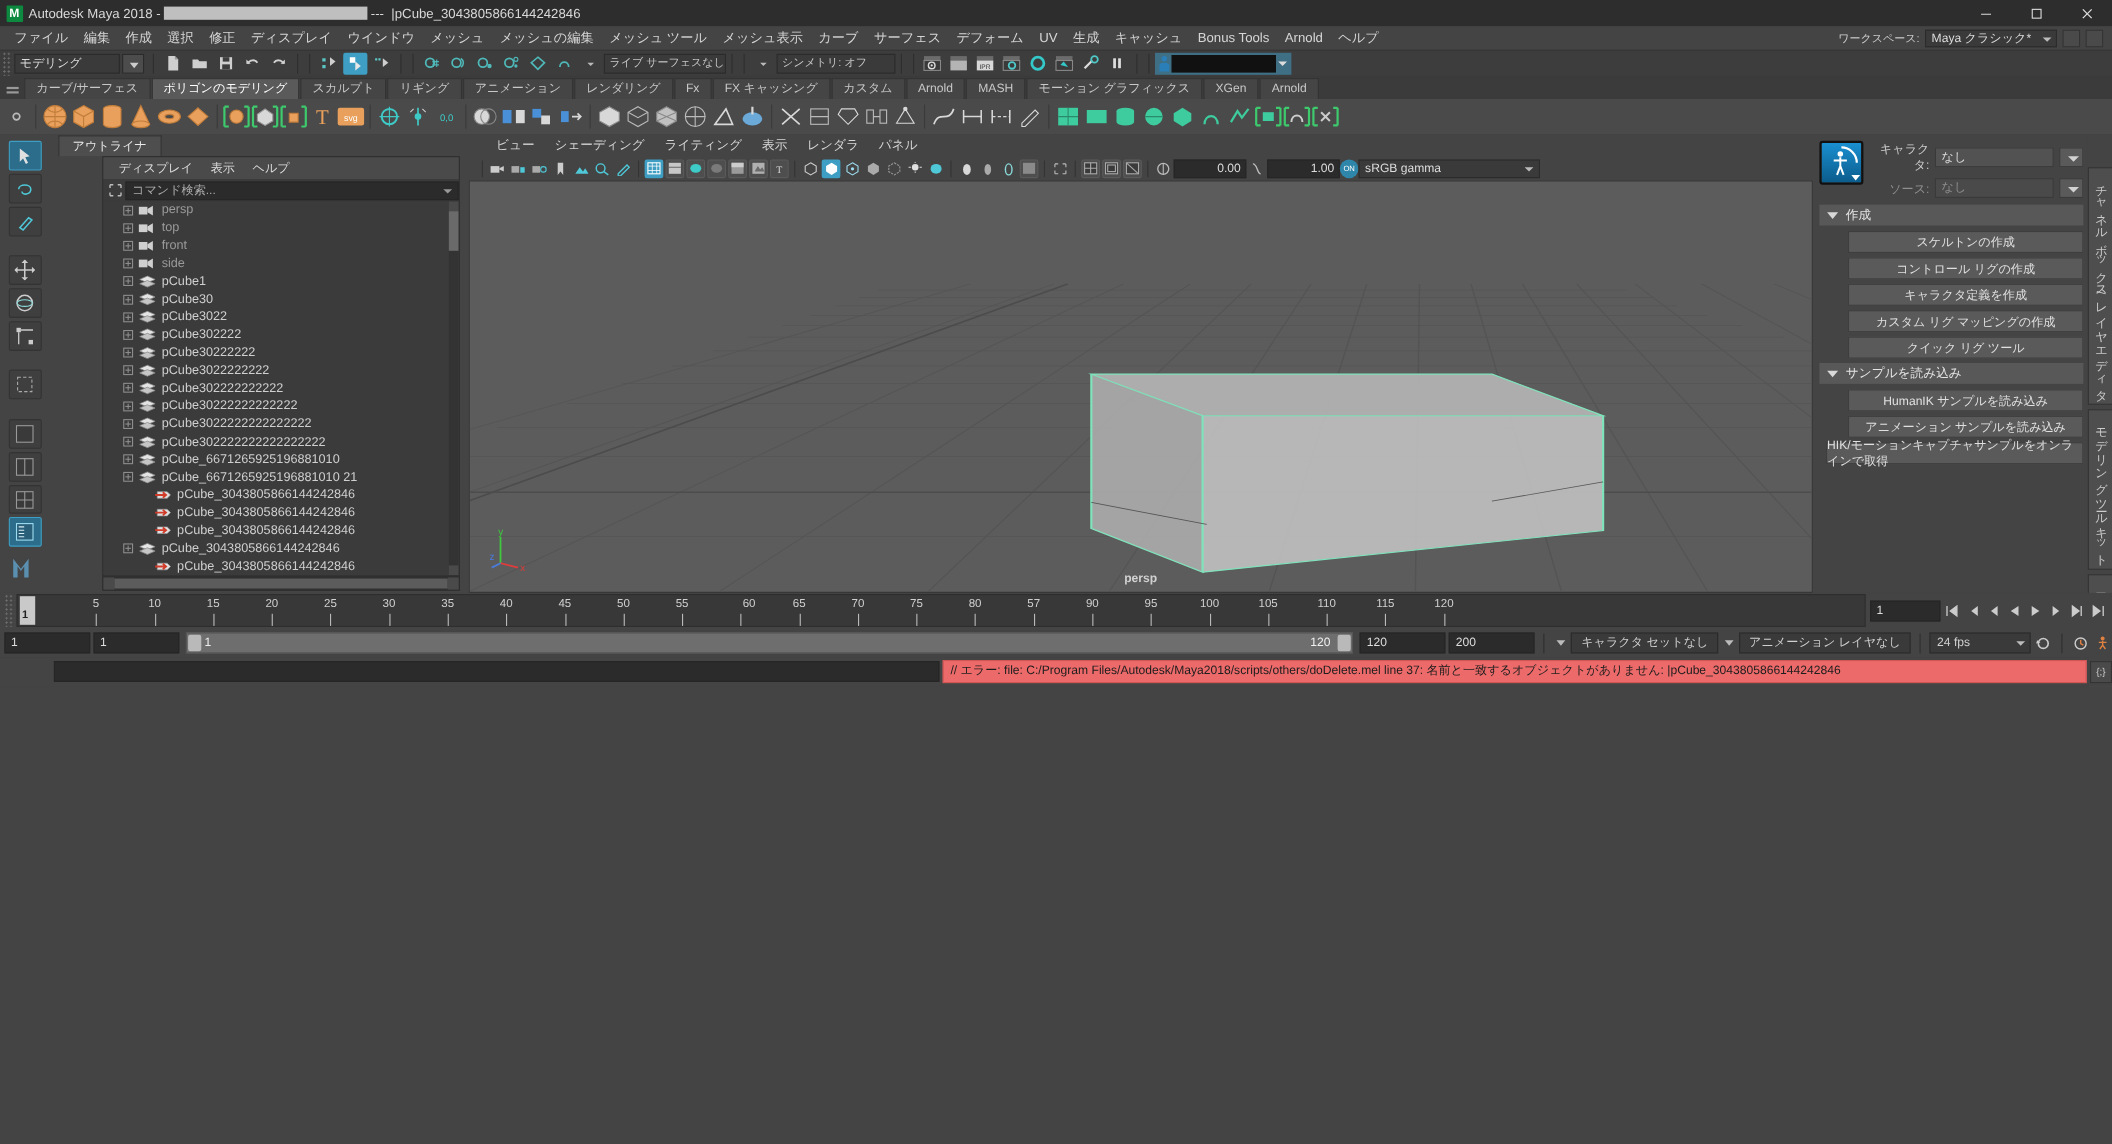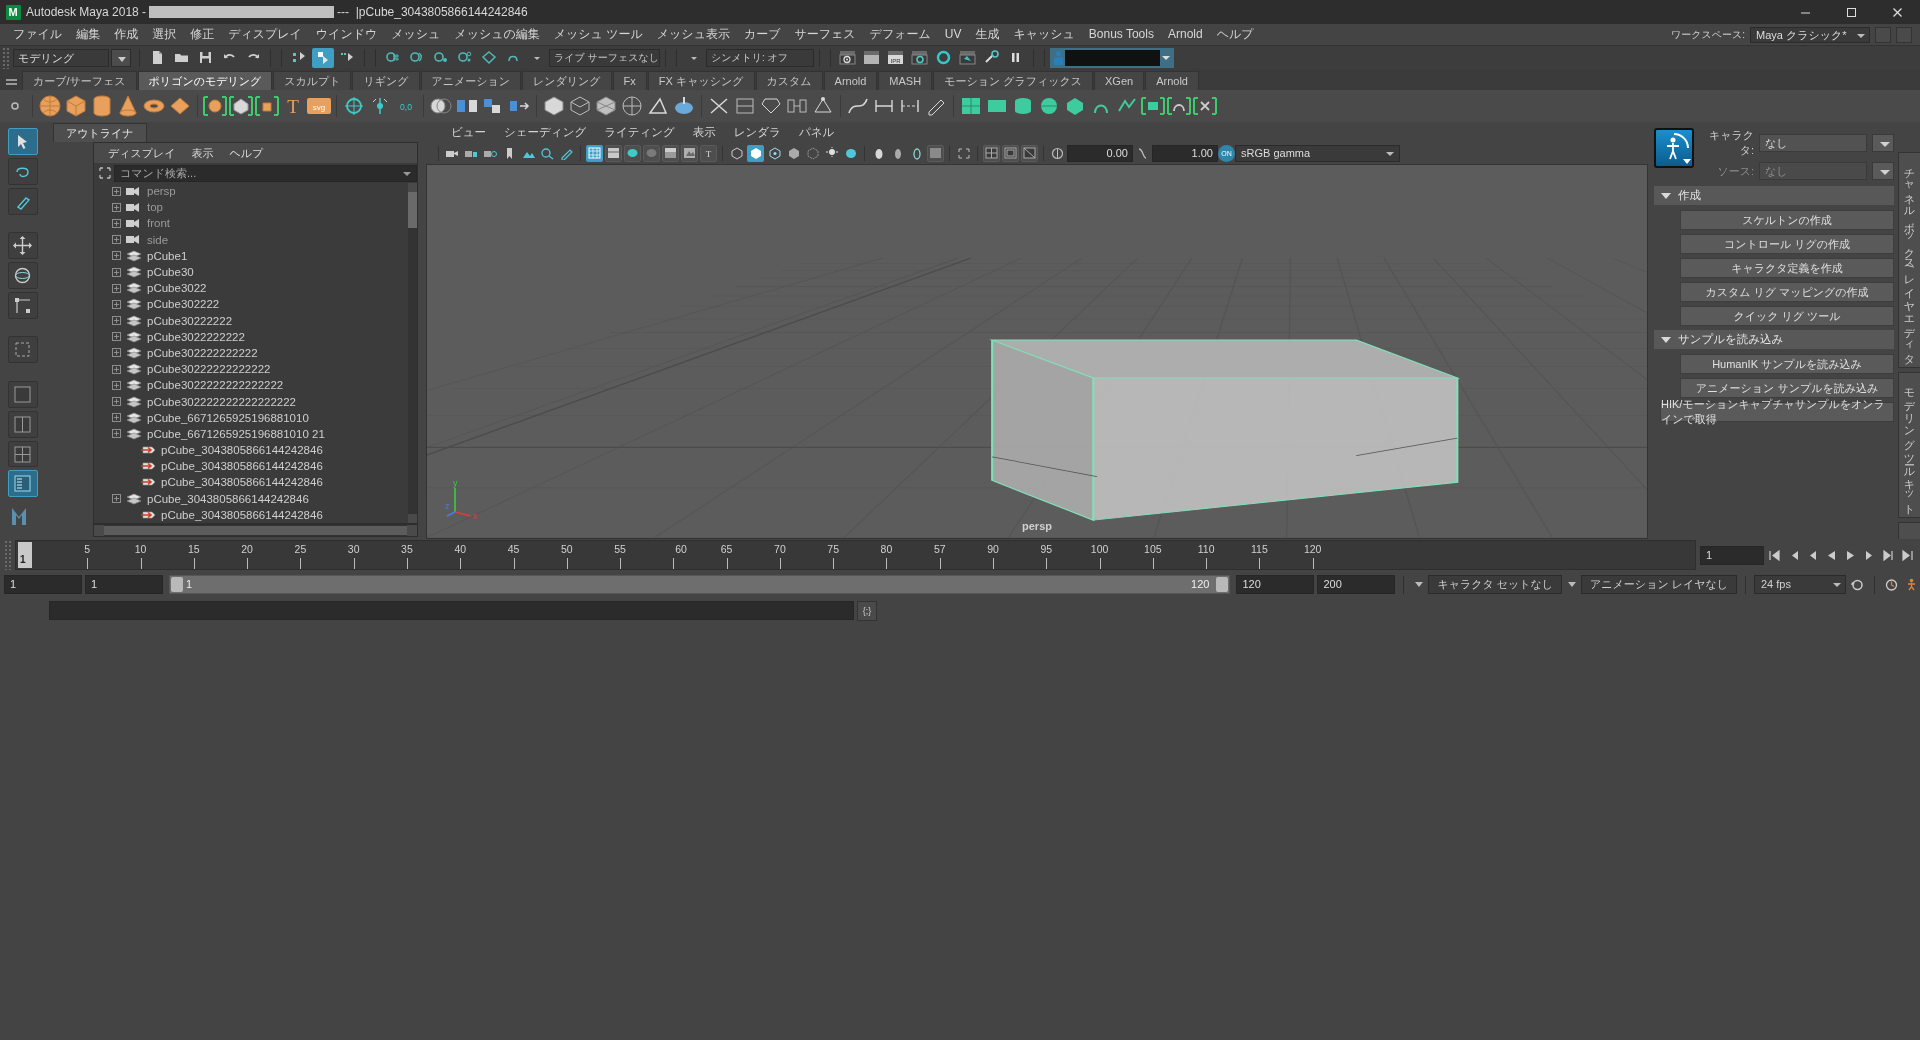--- a/index.html
+++ b/index.html
@@ -1512,16 +1512,17 @@
             <circle cx="7.5" cy="2.5" r="1.8" fill="#e08040"></circle>
             <path d="M7.5 4.5v4M4 6h7M5 12l2.5-3.5L10 12" stroke="#e08040" stroke-width="1.3" fill="none"></path>
           </svg>
         </div>
     </div>
   </div>
 
   <div class="cmdline">
     <div class="cmd-label">MEL</div>
     <div class="cmd-input"></div>
+    <div class="cmd-err">// エラー: file: C:/Program Files/Autodesk/Maya2018/scripts/others/doDelete.mel line 37: 名前と一致するオブジェクトがありません: |pCube_3043805866144242846</div>
     <div class="cmd-sq">{;}</div>
   </div>
   <div class="bottomfill"></div>
 </div>
 
 </body></html>

